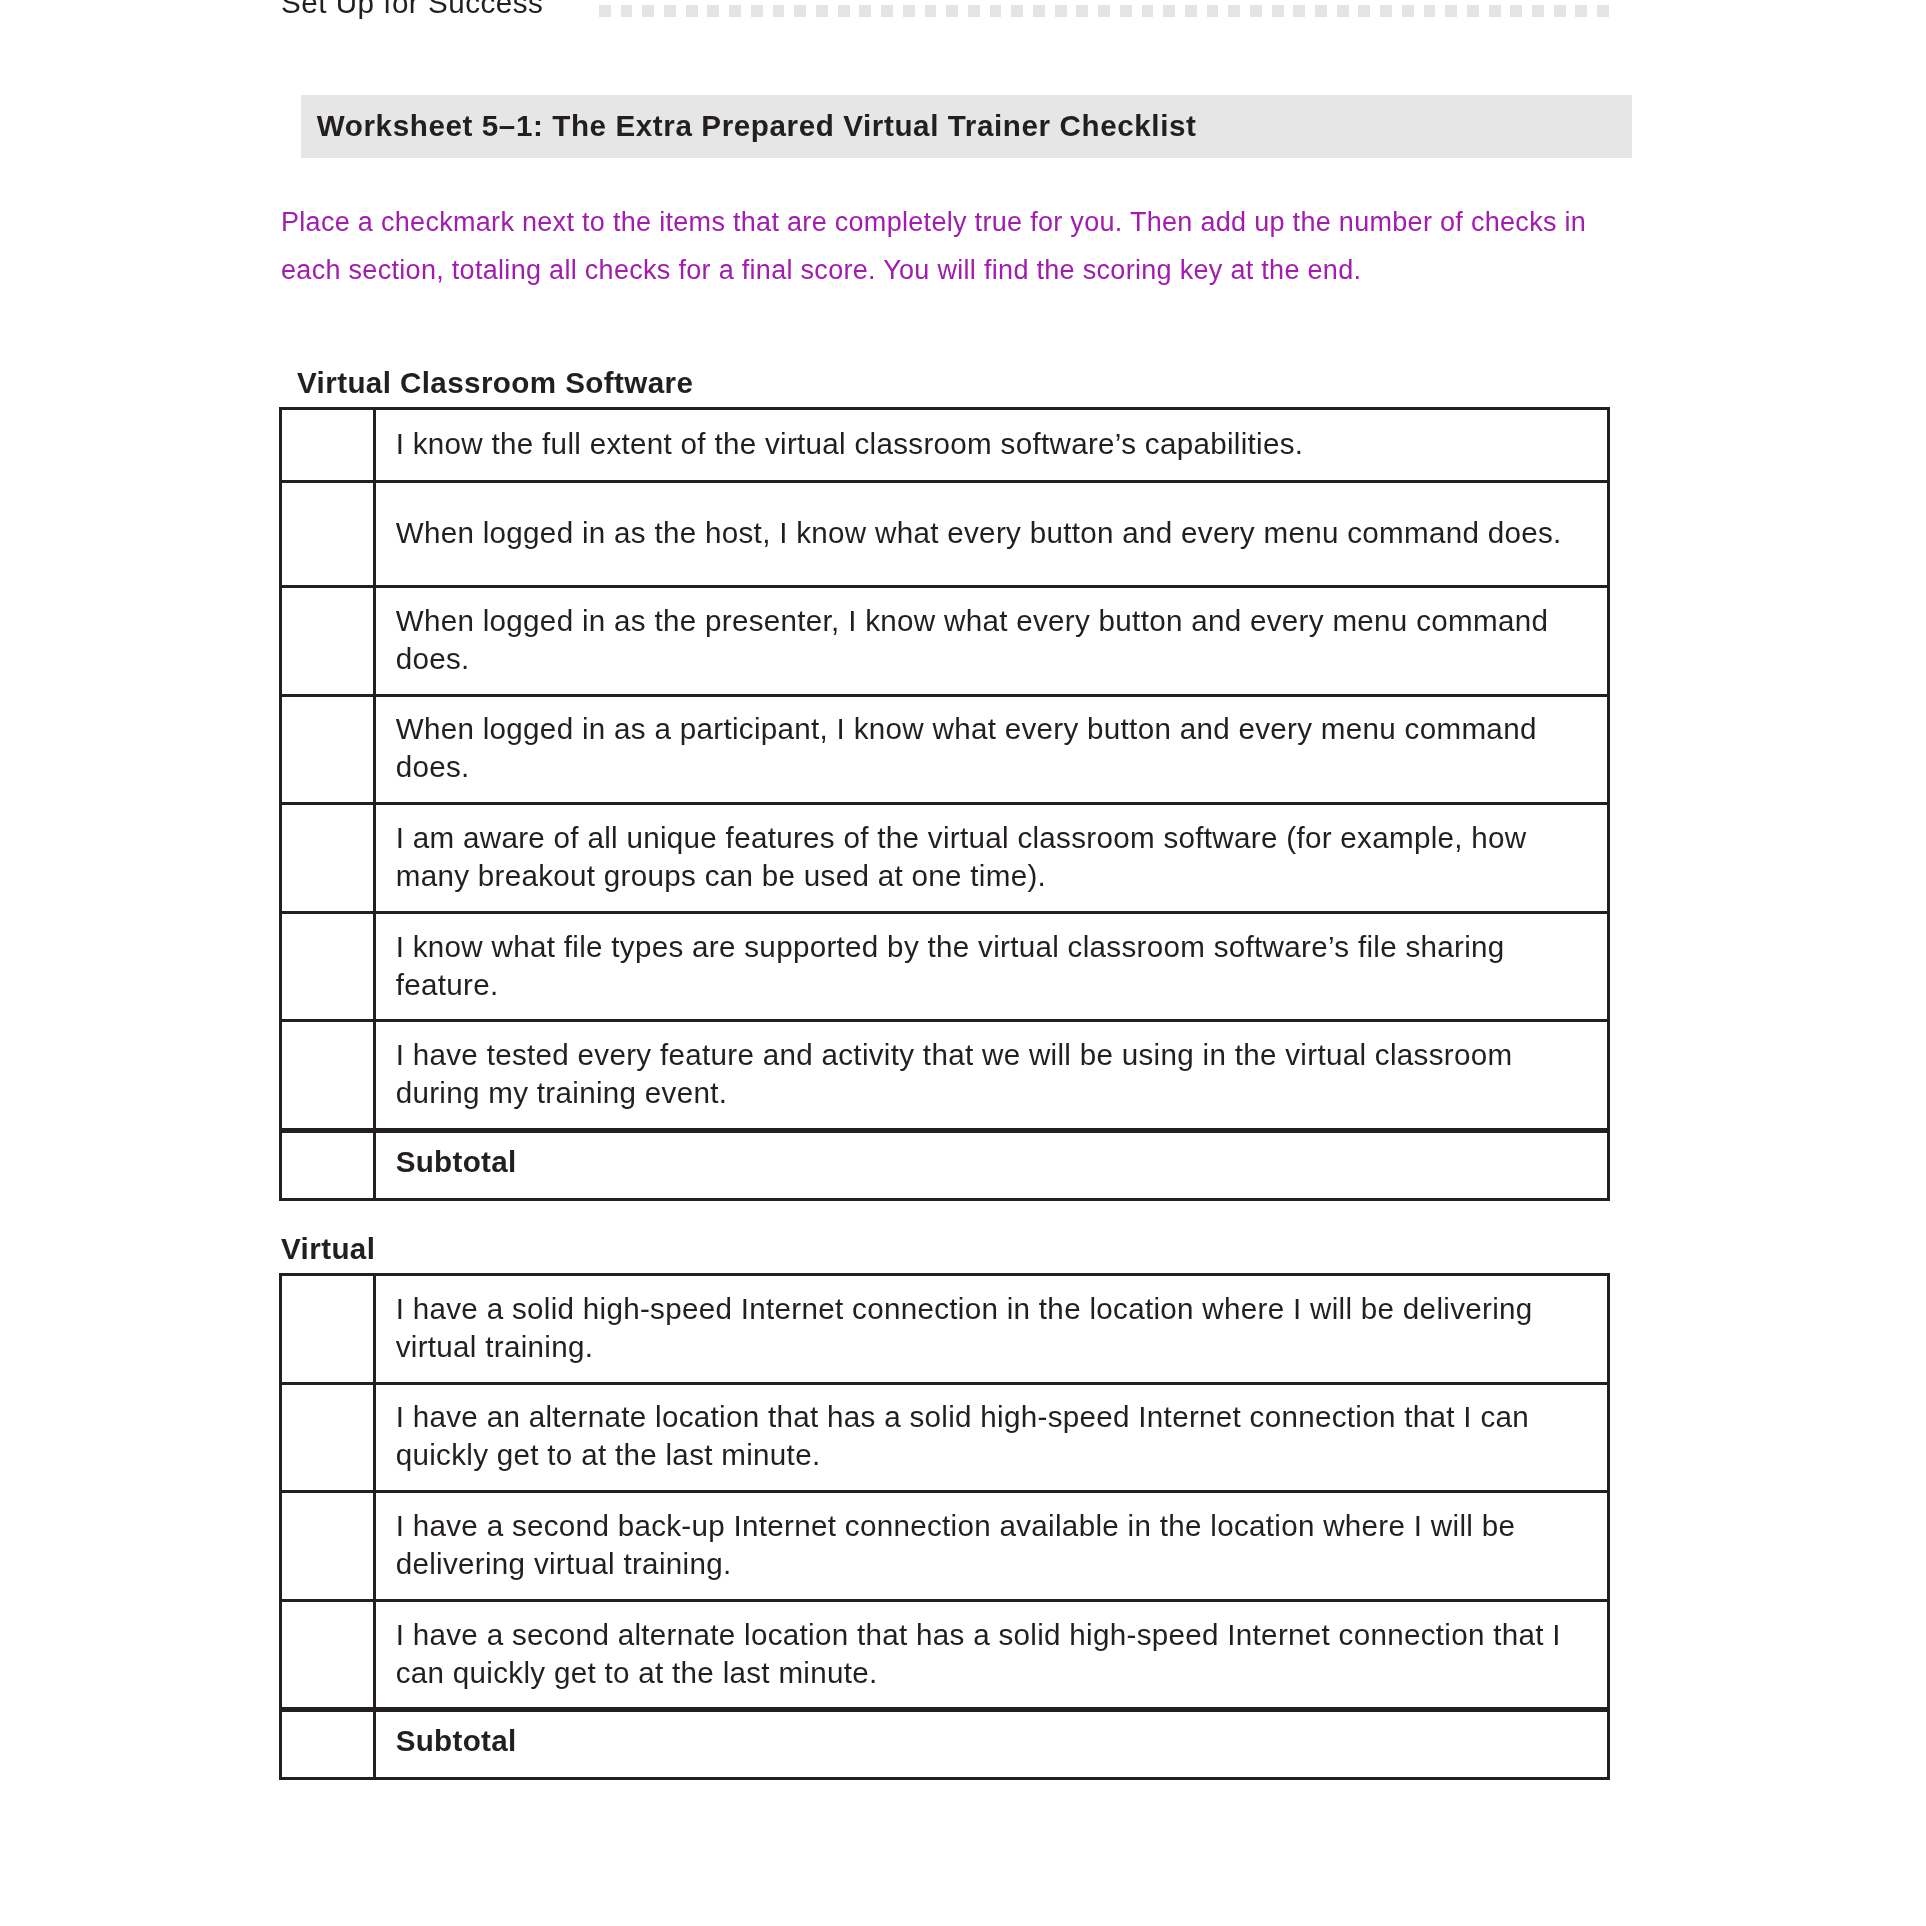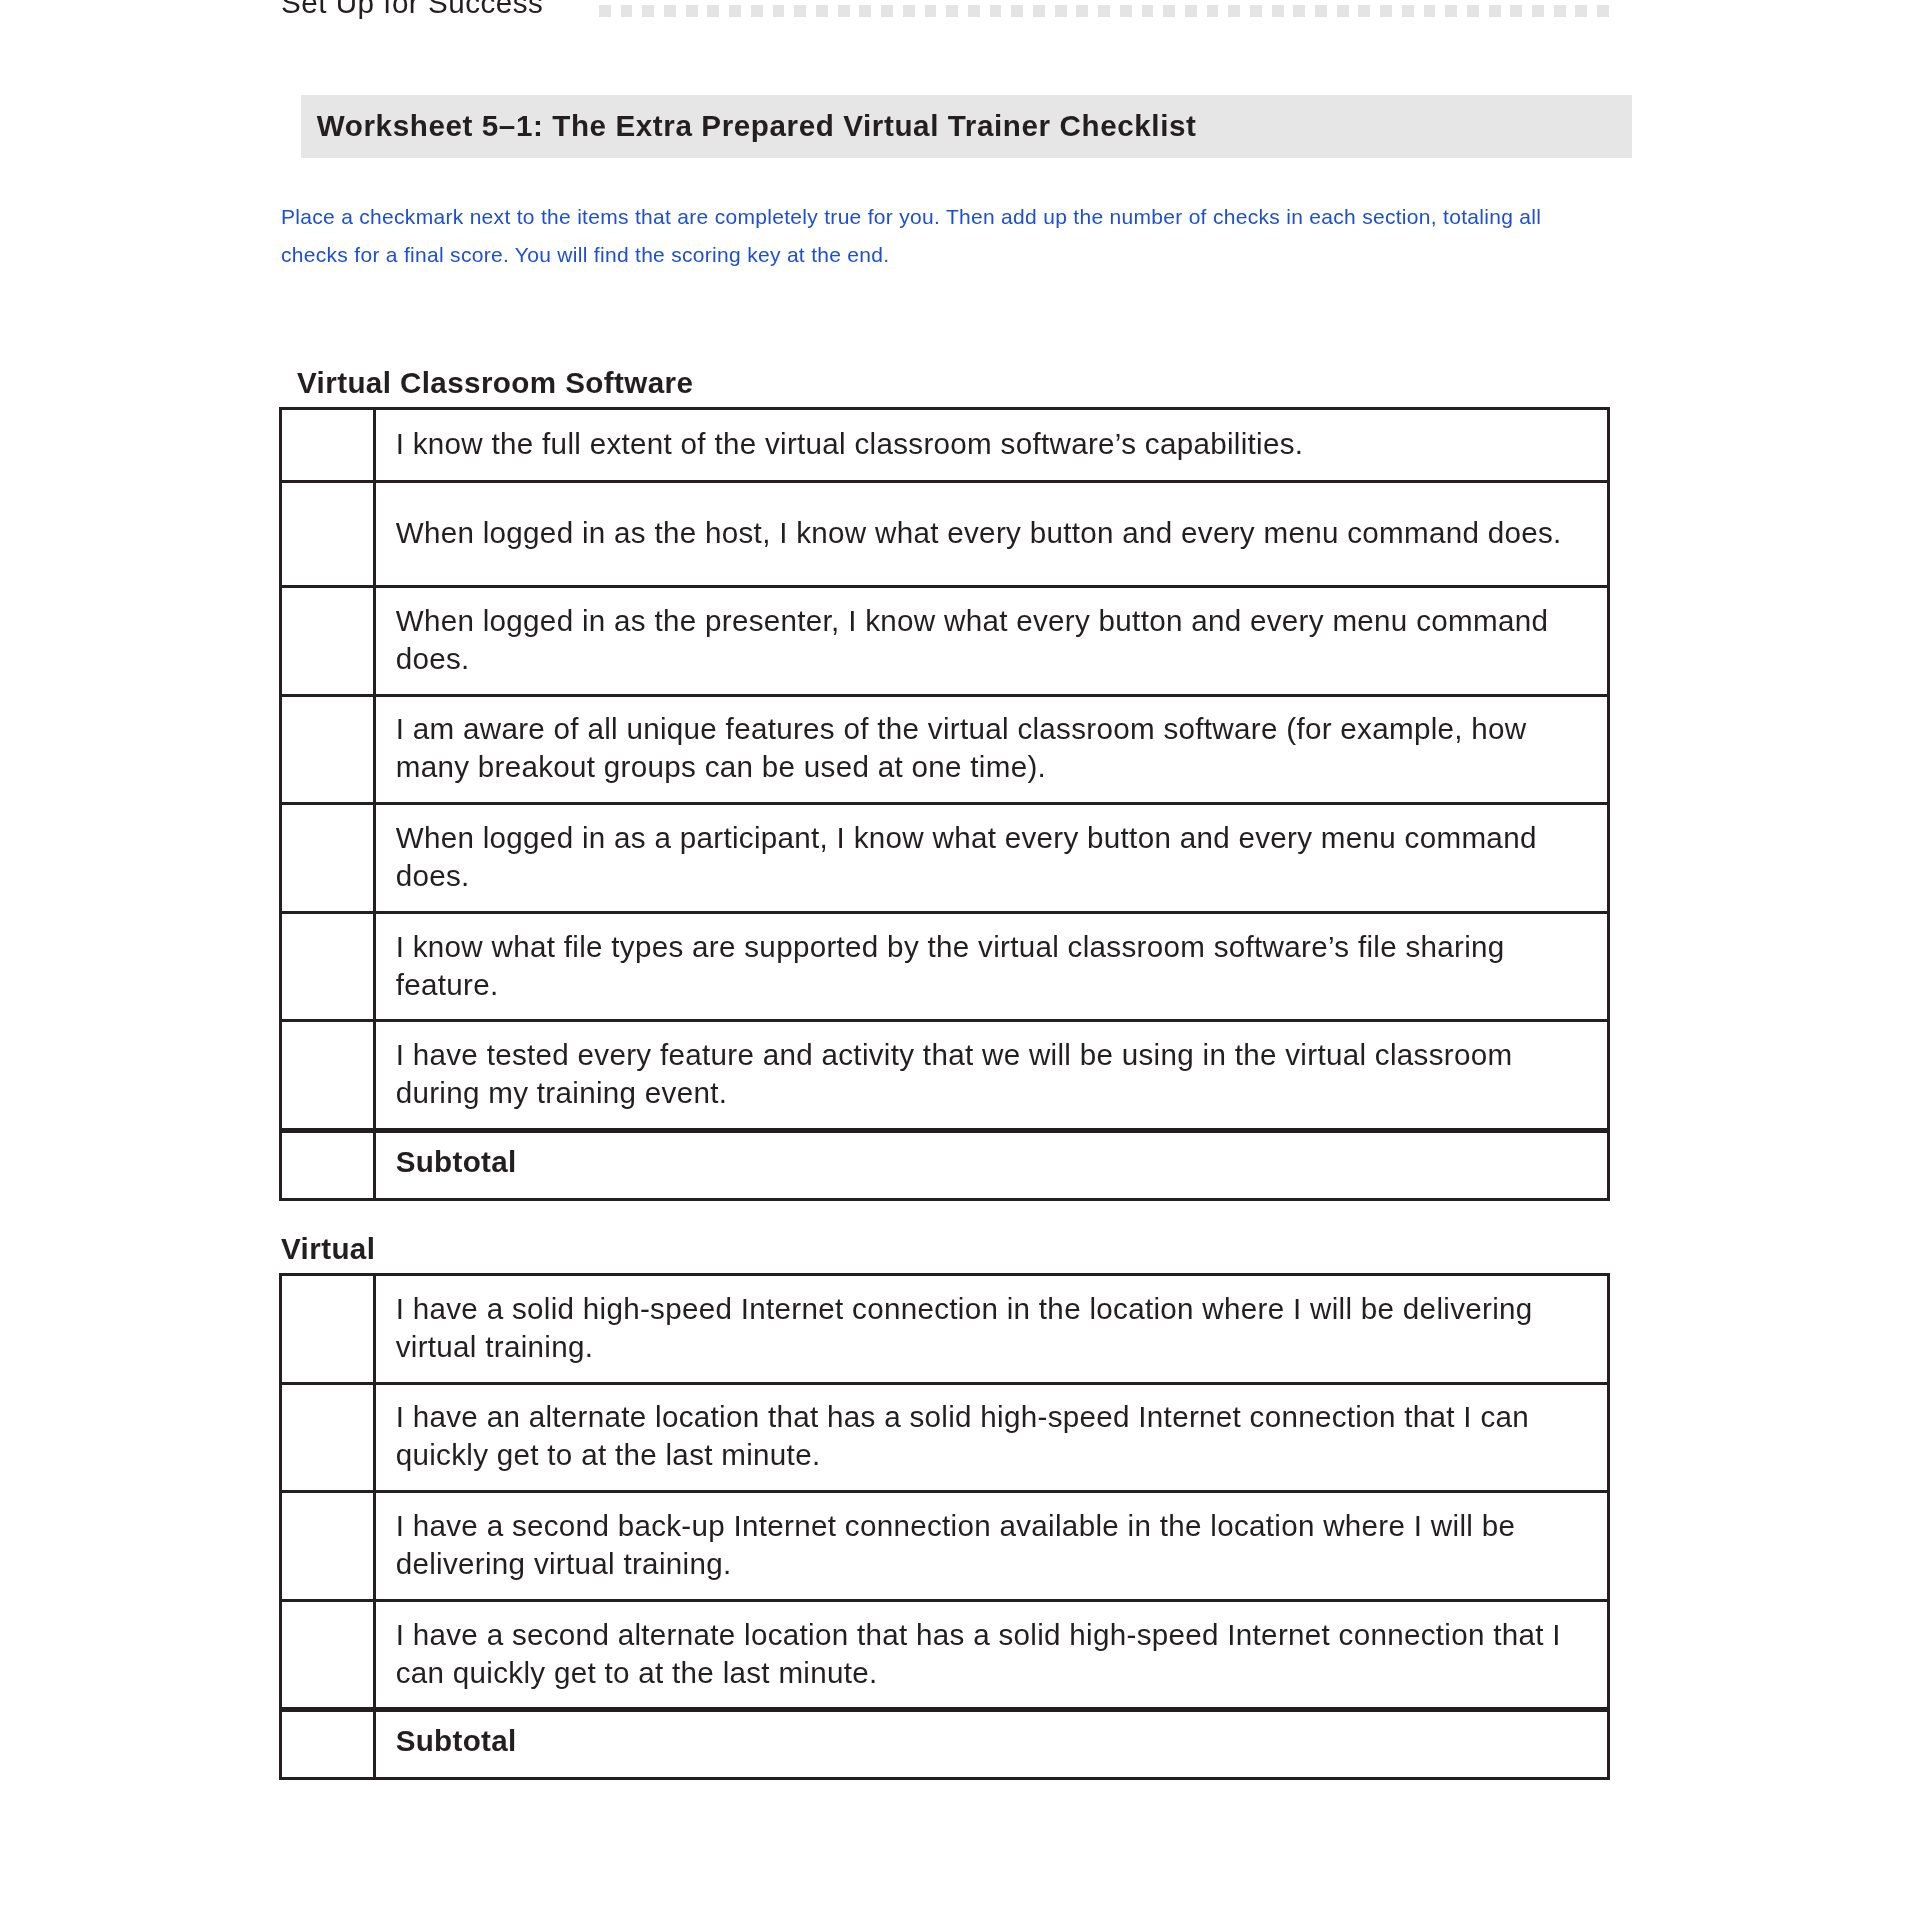--- a/index.html
+++ b/index.html
@@ -6,22 +6,22 @@
   body { width:1927px; height:1927px; position:relative; overflow:hidden;
          font-family:"Liberation Sans", "DejaVu Sans", sans-serif; color:#231f20; }
   .running-head { position:absolute; left:281px; top:-13.8px; height:39px; width:1330px; }
   .running-head .rh-text { position:absolute; left:0; top:0; font-size:29.6px; font-weight:400;
          letter-spacing:0.5px; color:#231f20; white-space:nowrap; }
   .running-head .rh-dots { position:absolute; left:318px; top:18.7px; width:1010px; height:11.8px;
          background-image:repeating-linear-gradient(to right, #e4e4e4 0, #e4e4e4 11.8px, transparent 11.8px, transparent 21.7px); }
   .ws-header { position:absolute; left:278px; top:95px; width:1331px; height:63px; background:#e6e6e6;margin-left:23px; }
   .ws-header .ws-title { position:absolute; left:15.8px; top:13.8px; font-size:29.6px; font-weight:700;
          letter-spacing:0.6px; white-space:nowrap; }
-  .intro { position:absolute; left:281px; top:198px; width:1332px; font-size:21px; line-height:38px;
-         letter-spacing:0.3px; color:#1d4ed8; }
+  .intro { position:absolute; left:281px; top:198px; width:1332px; font-size:27px; line-height:48px;
+         letter-spacing:0.3px; color:#a21caf; }
   .section-title { position:absolute; left:281px; font-size:29.6px; font-weight:700; letter-spacing:0.4px; white-space:nowrap; }
   table.checklist { position:absolute; left:279px; width:1331px; border-collapse:collapse; table-layout:fixed; }
   table.checklist td { border:3px solid #231f20; padding:0; vertical-align:middle; }
   table.checklist td.check { width:91px; }
   table.checklist td.item { padding:13.8px 17.7px 15.8px 19.7px; font-size:29.6px; line-height:38px;
          letter-spacing:0.3px; color:#231f20; }
   table.checklist tr.row { height:105px; }
   table.checklist tr.row.single { height:73px; }
   table.checklist tr.subtotal td { border-top:5.9px solid #231f20; }
   table.checklist tr.subtotal { height:65px; }
@@ -51,25 +51,25 @@
   <tr class="row">
     <td class="check"></td>
     <td class="item">When logged in as the host, I know what every button and every menu command does.</td>
   </tr>
   <tr class="row">
     <td class="check"></td>
     <td class="item">When logged in as the presenter, I know what every button and every menu command does.</td>
   </tr>
   <tr class="row">
     <td class="check"></td>
-    <td class="item">I am aware of all unique features of the virtual classroom software (for example, how many breakout groups can be used at one time).</td>
+    <td class="item">When logged in as a participant, I know what every button and every menu command does.</td>
   </tr>
   <tr class="row">
     <td class="check"></td>
-    <td class="item">When logged in as a participant, I know what every button and every menu command does.</td>
+    <td class="item">I am aware of all unique features of the virtual classroom software (for example, how many breakout groups can be used at one time).</td>
   </tr>
   <tr class="row">
     <td class="check"></td>
     <td class="item">I know what file types are supported by the virtual classroom software’s file sharing feature.</td>
   </tr>
   <tr class="row">
     <td class="check"></td>
     <td class="item">I have tested every feature and activity that we will be using in the virtual classroom during my training event.</td>
   </tr>
   <tr class="subtotal">

